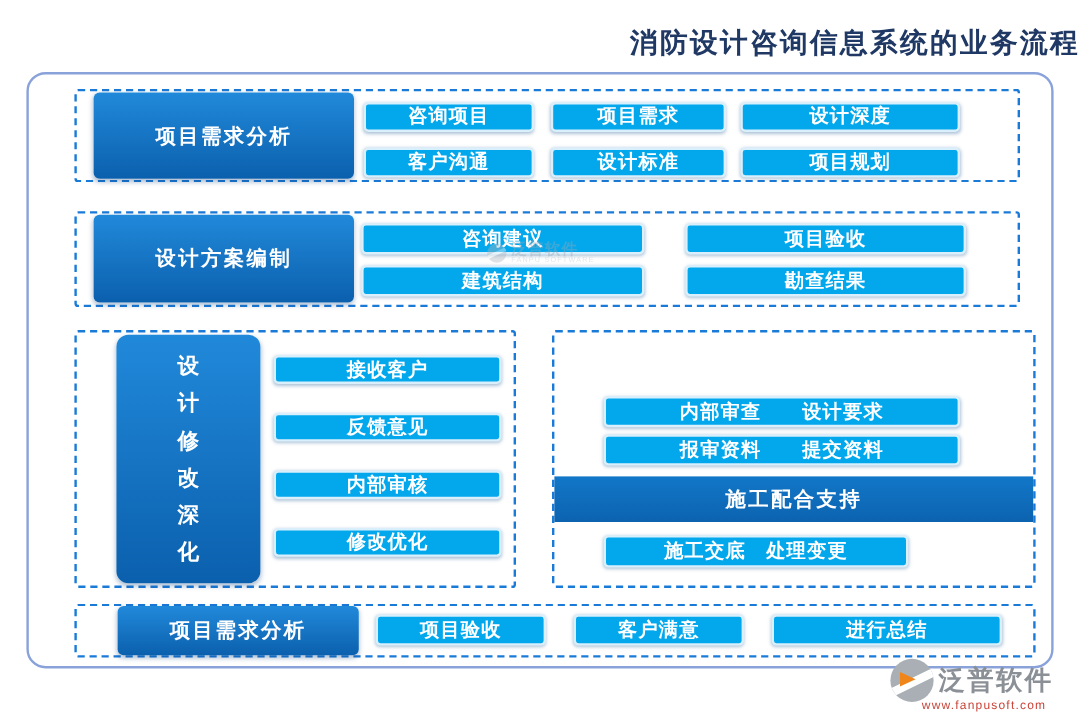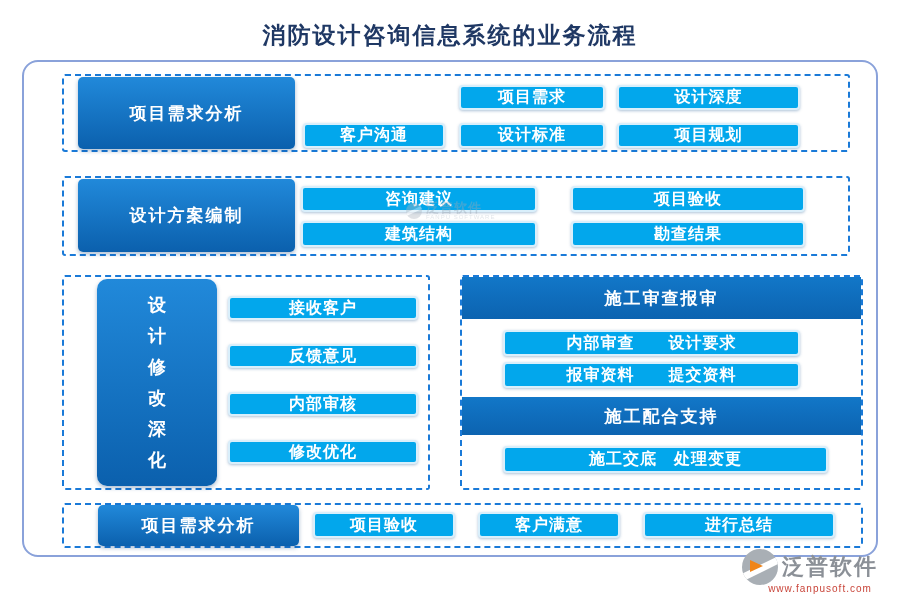--- a/index.html
+++ b/index.html
@@ -2,21 +2,21 @@
 <html><head>
 <meta charset="utf-8">
 <style>
   * { margin:0; padding:0; box-sizing:border-box; }
   html,body { background:#ffffff; }
   body { font-family:"Liberation Sans", sans-serif; }
   .stage { position:relative; width:900px; height:600px; background:#ffffff; overflow:hidden; }
 
   .page-title {
     position:absolute; left:0; top:20px; width:100%;
-    text-align:center; font-size:23px; font-weight:bold;
+    text-align:right; font-size:23px; font-weight:bold;
     color:#1f3864; letter-spacing:2px;
   }
 
   .outer-frame {
     position:absolute; left:22px; top:60px; width:856px; height:497px;
     border:2px solid #8aa2da; border-radius:16px;
   }
 
   .group {
     position:absolute; border:2px dashed #1a7ad8; border-radius:3px;
@@ -85,20 +85,21 @@
 <div class="stage">
 
   <div class="page-title">消防设计咨询信息系统的业务流程</div>
 
   <div class="outer-frame"></div>
 
   <div class="group" style="left:62px; top:74px; width:788px; height:78px;"></div>
   <div class="label-box" style="left:78px; top:77px; width:217px; height:72px;">
     <span>项目需求分析</span>
   </div>
+  <div class="btn" style="left:303px; top:85px; width:142px; height:25px;">咨询项目</div>
   <div class="btn" style="left:459px; top:85px; width:146px; height:25px;">项目需求</div>
   <div class="btn" style="left:617px; top:85px; width:183px; height:25px;">设计深度</div>
   <div class="btn" style="left:303px; top:123px; width:142px; height:25px;">客户沟通</div>
   <div class="btn" style="left:459px; top:123px; width:146px; height:25px;">设计标准</div>
   <div class="btn" style="left:617px; top:123px; width:183px; height:25px;">项目规划</div>
 
   <div class="group" style="left:62px; top:176px; width:788px; height:80px;"></div>
   <div class="label-box" style="left:78px; top:179px; width:217px; height:73px;">
     <span>设计方案编制</span>
   </div>
@@ -118,25 +119,24 @@
   <div class="group" style="left:62px; top:275px; width:368px; height:215px;"></div>
   <div class="label-box vertical" style="left:97px; top:279px; width:120px; height:207px;">
     <span class="vertical-text">设计修改深化</span>
   </div>
   <div class="btn" style="left:228px; top:296px; width:190px; height:24px;">接收客户</div>
   <div class="btn" style="left:228px; top:344px; width:190px; height:24px;">反馈意见</div>
   <div class="btn" style="left:228px; top:392px; width:190px; height:24px;">内部审核</div>
   <div class="btn" style="left:228px; top:440px; width:190px; height:24px;">修改优化</div>
 
   <div class="group" style="left:460px; top:275px; width:403px; height:215px;"></div>
-  <div class="header-bar" style="left:462px; top:277px; width:399px; height:42px;">施工审查报审</div>
   <div class="btn" style="left:503px; top:330px; width:297px; height:26px;">内部审查　　设计要求</div>
   <div class="btn" style="left:503px; top:362px; width:297px; height:26px;">报审资料　　提交资料</div>
   <div class="header-bar" style="left:462px; top:397px; width:399px; height:38px;">施工配合支持</div>
-  <div class="btn" style="left:503px; top:446px; width:325px; height:27px;">施工交底　处理变更</div>
+  <div class="btn" style="left:503px; top:446px; width:254px; height:27px;">施工交底　处理变更</div>
 
   <div class="group" style="left:62px; top:503px; width:801px; height:45px;"></div>
   <div class="label-box" style="left:98px; top:505px; width:201px; height:41px;">
     <span>项目需求分析</span>
   </div>
   <div class="btn" style="left:313px; top:512px; width:142px; height:26px;">项目验收</div>
   <div class="btn" style="left:478px; top:512px; width:142px; height:26px;">客户满意</div>
   <div class="btn" style="left:643px; top:512px; width:192px; height:26px;">进行总结</div>
 
   <div class="brand">

